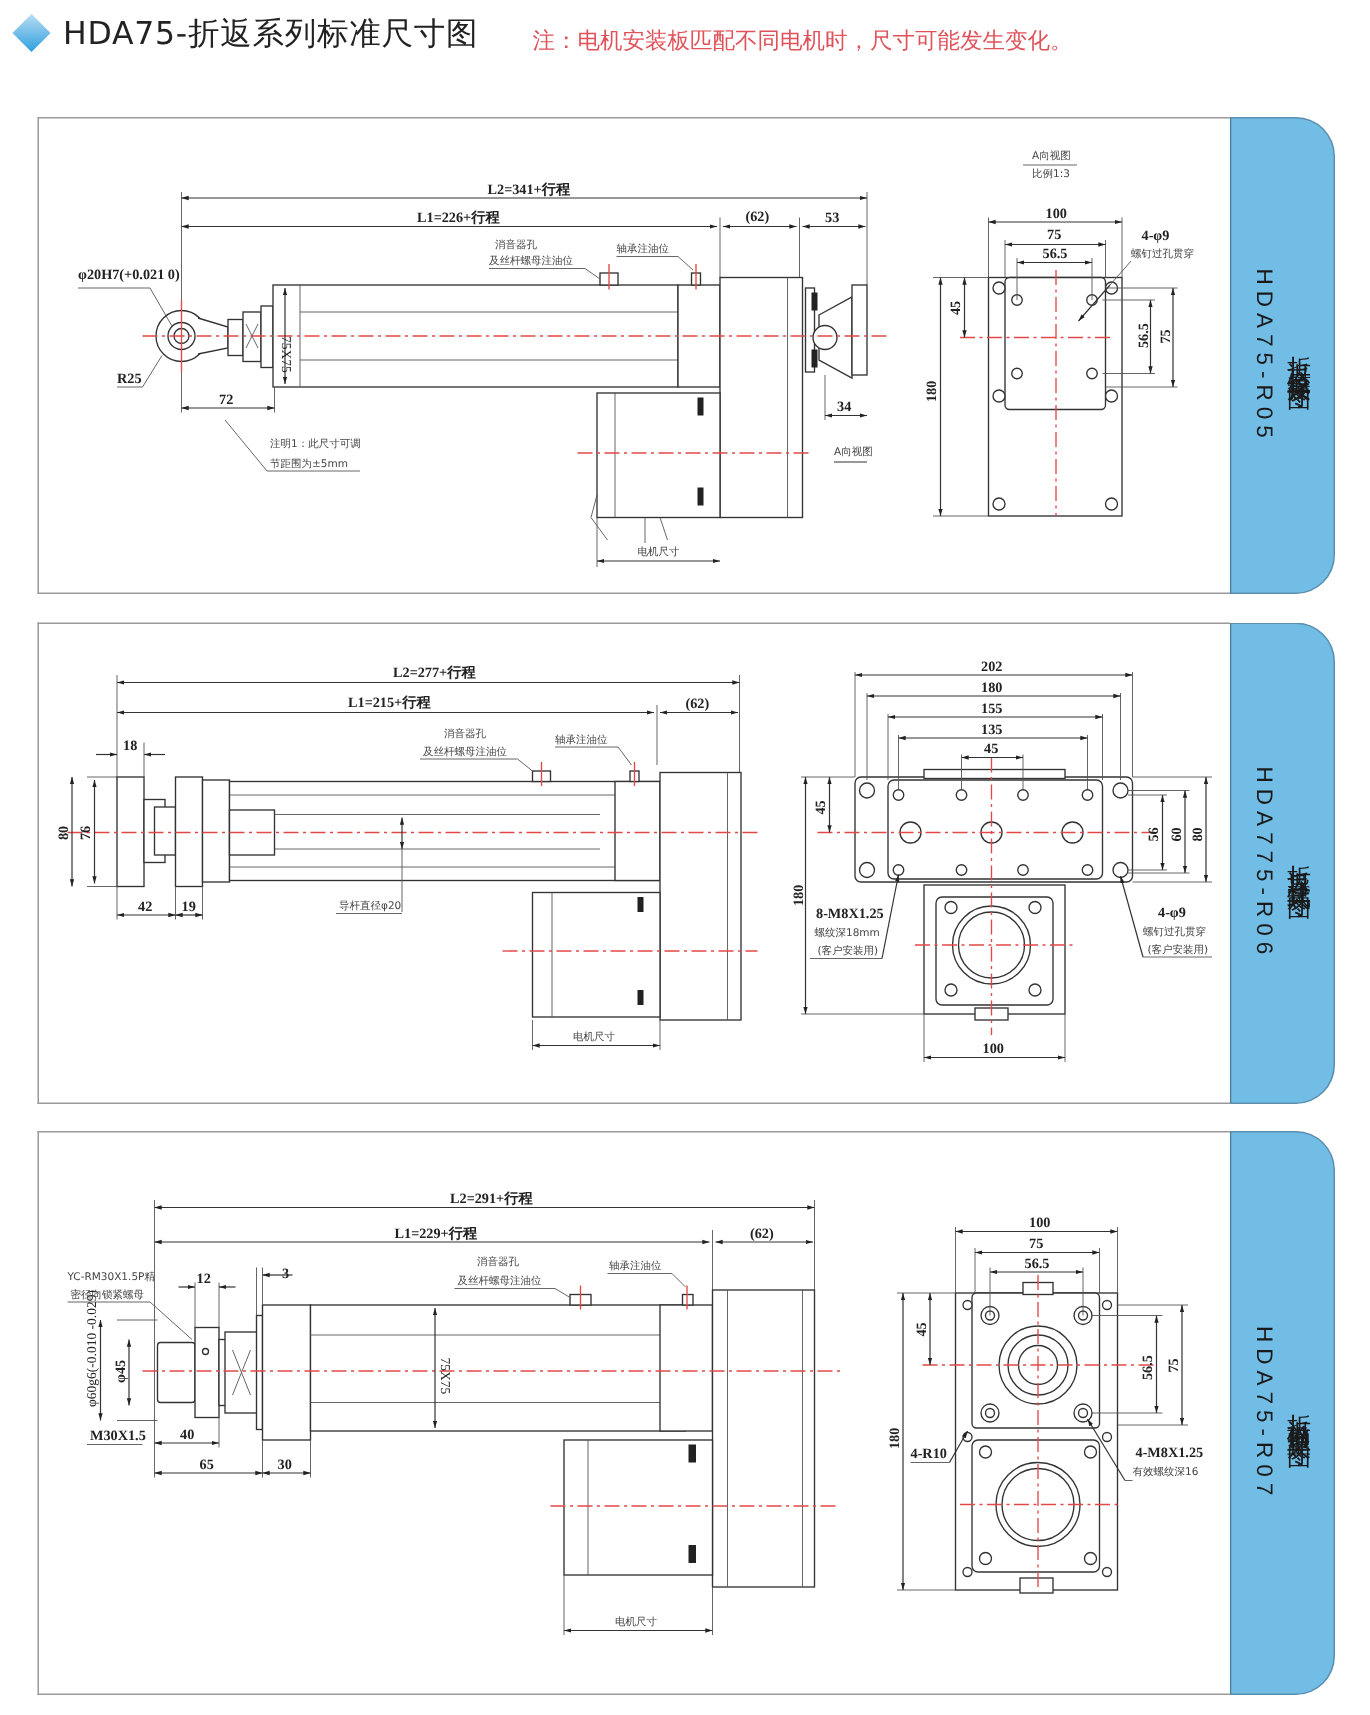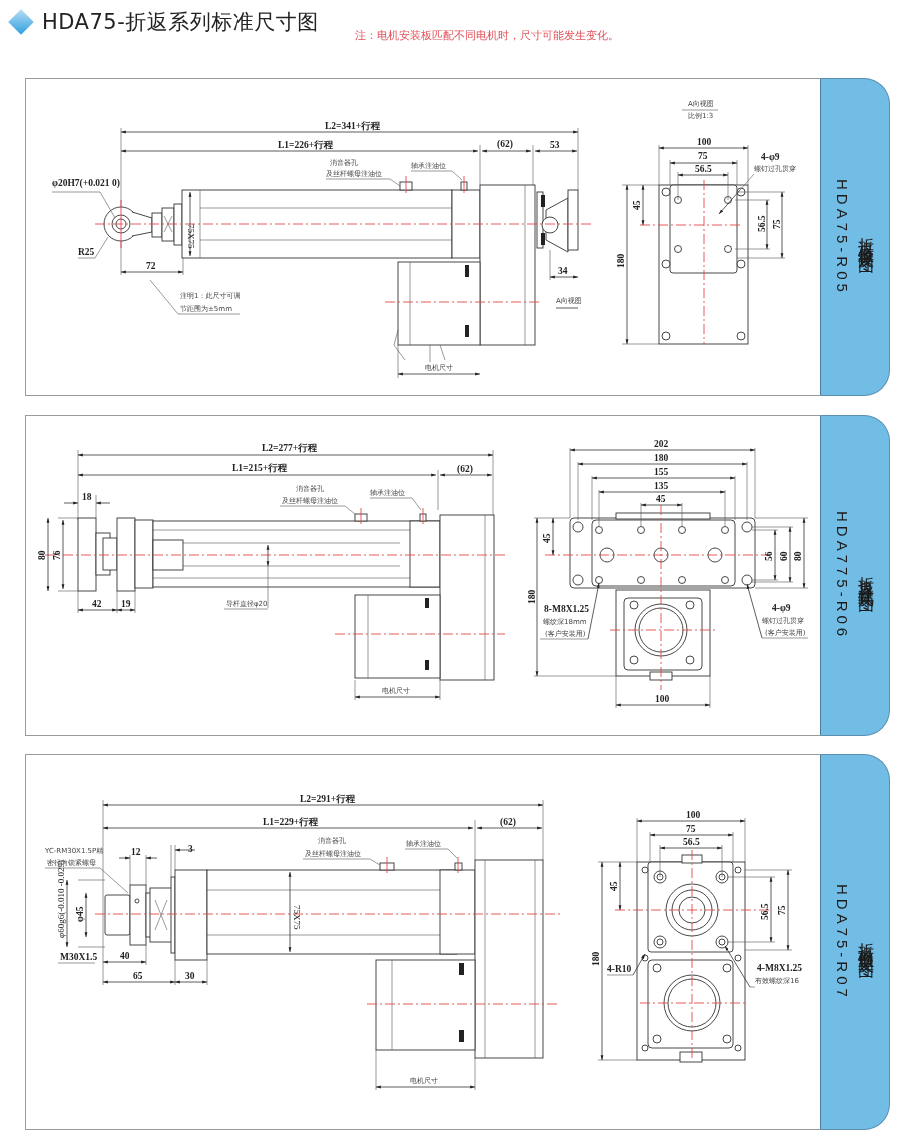--- a/index.html
+++ b/index.html
@@ -1,20 +1,20 @@
 <!DOCTYPE html>
 <html><head>
 <meta charset="utf-8">
 <style>
   html,body{margin:0;padding:0;background:#fff;}
   body{width:913px;height:1143px;position:relative;overflow:hidden;font-family:"DejaVu Sans",sans-serif;}
   .hdr{position:absolute;left:0;top:0;width:844px;height:50px;}
   .diamond{position:absolute;left:12px;top:13px;width:18px;height:18px;transform:rotate(45deg);background:linear-gradient(135deg,#b9ddf3,#2e9fe0);}
   .title{position:absolute;left:42px;top:8px;font-size:21px;color:#222;font-family:"DejaVu Sans",sans-serif;letter-spacing:0.5px;}
-  .note{position:absolute;left:355px;top:28px;font-size:11px;color:#e0525a;}
+  .note{position:absolute;left:355px;top:18px;font-size:15px;color:#e0525a;}
   .panel{position:absolute;left:25px;width:795px;border:1.5px solid #9a9a9a;border-right:none;background:#fff;box-sizing:border-box;}
   .tab{position:absolute;left:820px;width:70px;background:#71bde6;border:1px solid #5a8fb0;border-left:1.5px solid #4d7d99;border-radius:0 26px 26px 0;box-sizing:border-box;}
   .tab-inner{position:absolute;left:0;top:0;width:100%;height:100%;display:flex;justify-content:center;align-items:center;gap:4px;}
   .tab-code{writing-mode:vertical-rl;font-family:"Liberation Sans",sans-serif;font-size:15px;letter-spacing:4px;color:#1a1a1a;}
   .tab-cn{writing-mode:vertical-rl;font-size:16px;letter-spacing:3px;color:#1a1a1a;}
   svg{position:absolute;left:0;top:0;}
   .dim{font-family:"Liberation Serif",serif;font-size:9px;fill:#222;}
   .dimb{font-family:"Liberation Serif",serif;font-size:9.5px;fill:#222;font-weight:bold;}
   .cn{font-family:"DejaVu Sans",sans-serif;font-size:7px;fill:#444;}
   .ln{stroke:#333;stroke-width:0.8;fill:none;}

